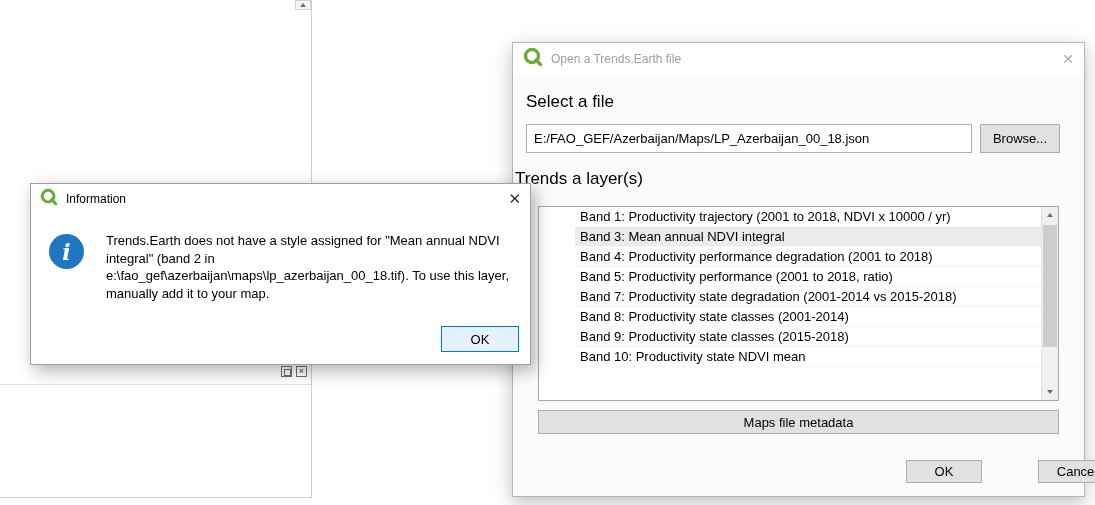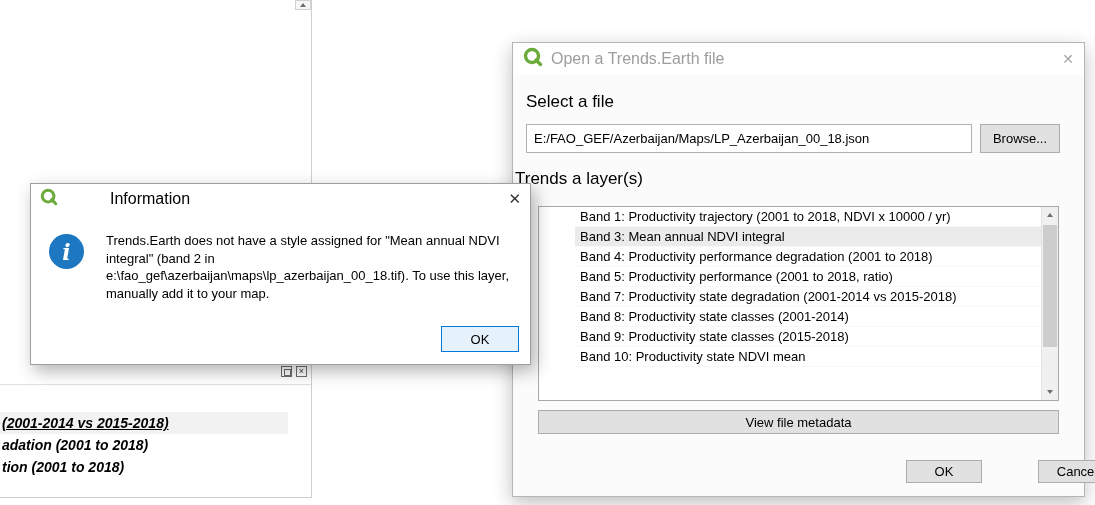--- a/index.html
+++ b/index.html
@@ -25,21 +25,21 @@
   .pb-float::after { content:""; position:absolute; left:2px; top:2px; width:5px; height:5px; border:1px solid #6e6e6e; background:#fff; }
   .pb-close { font-size:9px; line-height:9px; text-align:center; color:#3a3a3a; }
 
   .legend { position:absolute; left:0; top:412px; width:311px; }
   .legend-row { height:22px; line-height:22px; font-style:italic; font-weight:bold; font-size:14px; padding-left:2px; white-space:nowrap; overflow:hidden; }
   .legend-row.selected { background:#f2f2f2; width:288px; text-decoration:underline; }
 
   
   .dialog { position:absolute; background:#fbfbfb; border:1px solid #b5b5b5; box-shadow:0 6px 18px rgba(0,0,0,0.25); }
   .titlebar { display:flex; align-items:center; background:#ffffff; padding:0 10px; }
-  .titlebar .ttl { font-size:16px; }
+  .titlebar .ttl { font-size:12px; }
   .close-x { margin-left:auto; font-size:14px; cursor:default; }
   .logo { margin-right:8px; flex:0 0 auto; }
   .btn {
     background:#e1e1e1; border:1px solid #adadad; font-size:13px;
     font-family:"Liberation Sans", sans-serif; display:flex; align-items:center; justify-content:center;
     position:absolute;
   }
   .btn-focus { background:#e5f1fb; border:1px solid #0078d7; }
 
   
@@ -67,21 +67,21 @@
   .sb-btn { position:absolute; left:0; width:16px; height:16px; display:flex; align-items:center; justify-content:center; background:#f0f0f0; }
   .sb-up { top:0; }
   .sb-down { bottom:0; }
   .sb-thumb { position:absolute; left:1px; width:14px; top:18px; height:122px; background:#cdcdcd; }
   .btn-metadata { left:25px; top:367px; width:521px; height:24px; }
   .btn-ok-open { left:393px; top:417px; width:76px; height:23px; }
   .btn-cancel { left:481px; top:417px; width:78px; height:23px;margin-left:44px; }
 
   
   .dlg-info { left:30px; top:183px; width:501px; height:182px; background:#ffffff; border:1px solid #9f9f9f; box-shadow:4px 6px 16px rgba(0,0,0,0.3); }
-  .dlg-info .titlebar { height:30px; padding:0 9px;gap:44px; }
+  .dlg-info .titlebar { height:30px; padding:0 9px; }
   .dlg-info .ttl { color:#000; }
   .dlg-info .close-x { color:#333; font-size:15px; }
   .info-icon {
     position:absolute; left:18px; top:50px; width:35px; height:35px; border-radius:50%;
     background:#1d78c1; color:#fff; display:flex; align-items:center; justify-content:center;
     font-family:"DejaVu Serif", serif; font-size:22px; font-weight:bold; font-style:italic;
   }
   .info-msg { position:absolute; left:75px; top:48px; width:415px; font-size:13px; line-height:17.5px; color:#000; }
   .btn-ok-info { left:410px; top:142px; width:78px; height:26px; }
 </style>
@@ -96,25 +96,20 @@
 
   <div class="scroll-up-box">
     <span class="tri-up"></span>
   </div>
 
   <div class="panel-btns">
     <span class="pb pb-float"></span>
     <span class="pb pb-close">×</span>
   </div>
 
-  <div class="legend">
-    <div class="legend-row selected">(2001-2014 vs 2015-2018)</div>
-    <div class="legend-row">adation (2001 to 2018)</div>
-    <div class="legend-row">tion (2001 to 2018)</div>
-  </div>
 
   <div class="dialog dlg-open">
     <div class="titlebar">
       <span class="logo">
         <svg width="20" height="20" viewBox="0 0 20 20">
           <circle cx="9" cy="9" r="6.5" fill="none" stroke="#6aab3a" stroke-width="3.4"></circle>
           <line x1="13" y1="13" x2="17.5" y2="17.5" stroke="#6aab3a" stroke-width="3.4" stroke-linecap="round"></line>
         </svg>
       </span>
       <span class="ttl">Open a Trends.Earth file</span>
@@ -142,21 +137,21 @@
         <div class="sb-btn sb-up">
           <span class="tri-up"></span>
         </div>
         <div class="sb-thumb"></div>
         <div class="sb-btn sb-down">
           <span class="tri-down"></span>
         </div>
       </div>
     </div>
 
-    <div class="btn btn-metadata">View file metadata</div>
+    <div class="btn btn-metadata">Maps file metadata</div>
     <div class="btn btn-ok-open">OK</div>
     <div class="btn btn-cancel">Cancel</div>
   </div>
 
   <div class="dialog dlg-info">
     <div class="titlebar">
       <span class="logo">
         <svg width="18" height="18" viewBox="0 0 20 20">
           <circle cx="9" cy="9" r="6.5" fill="none" stroke="#6aab3a" stroke-width="3.4"></circle>
           <line x1="13" y1="13" x2="17.5" y2="17.5" stroke="#6aab3a" stroke-width="3.4" stroke-linecap="round"></line>

